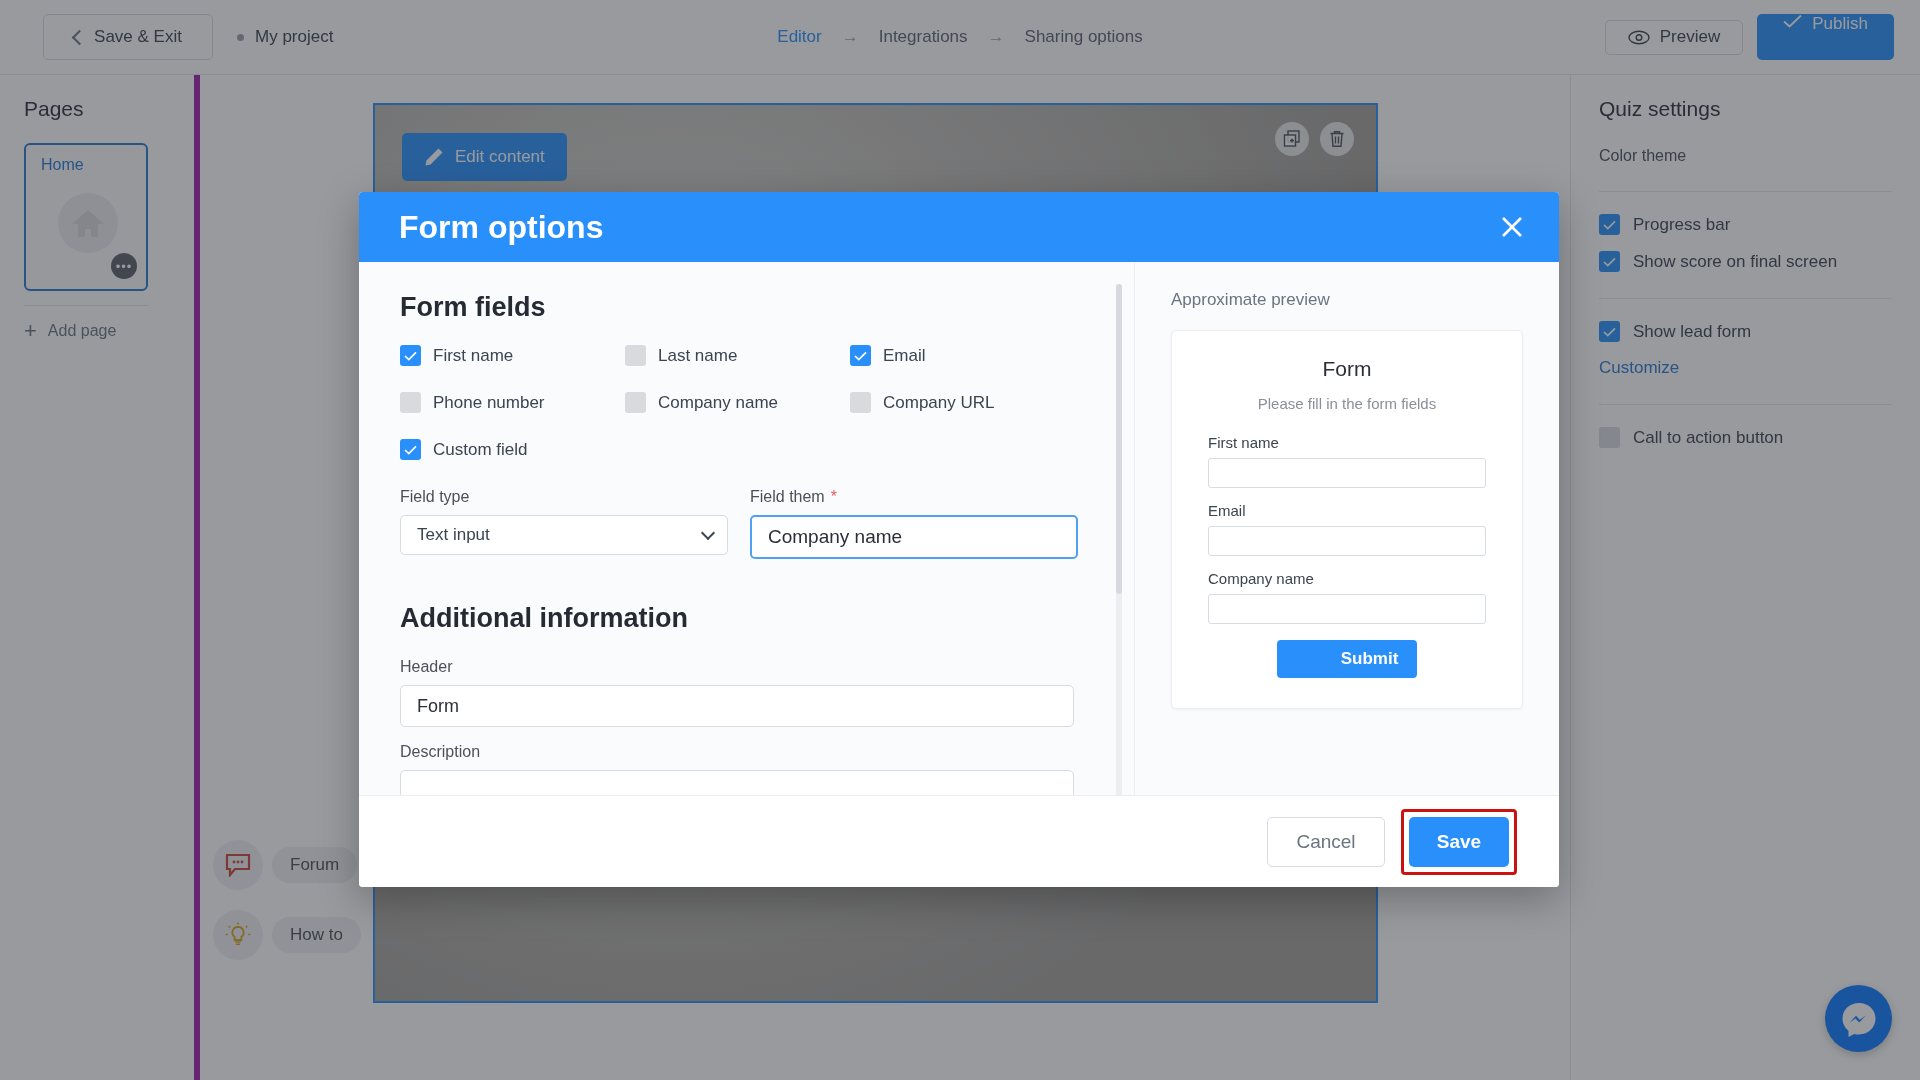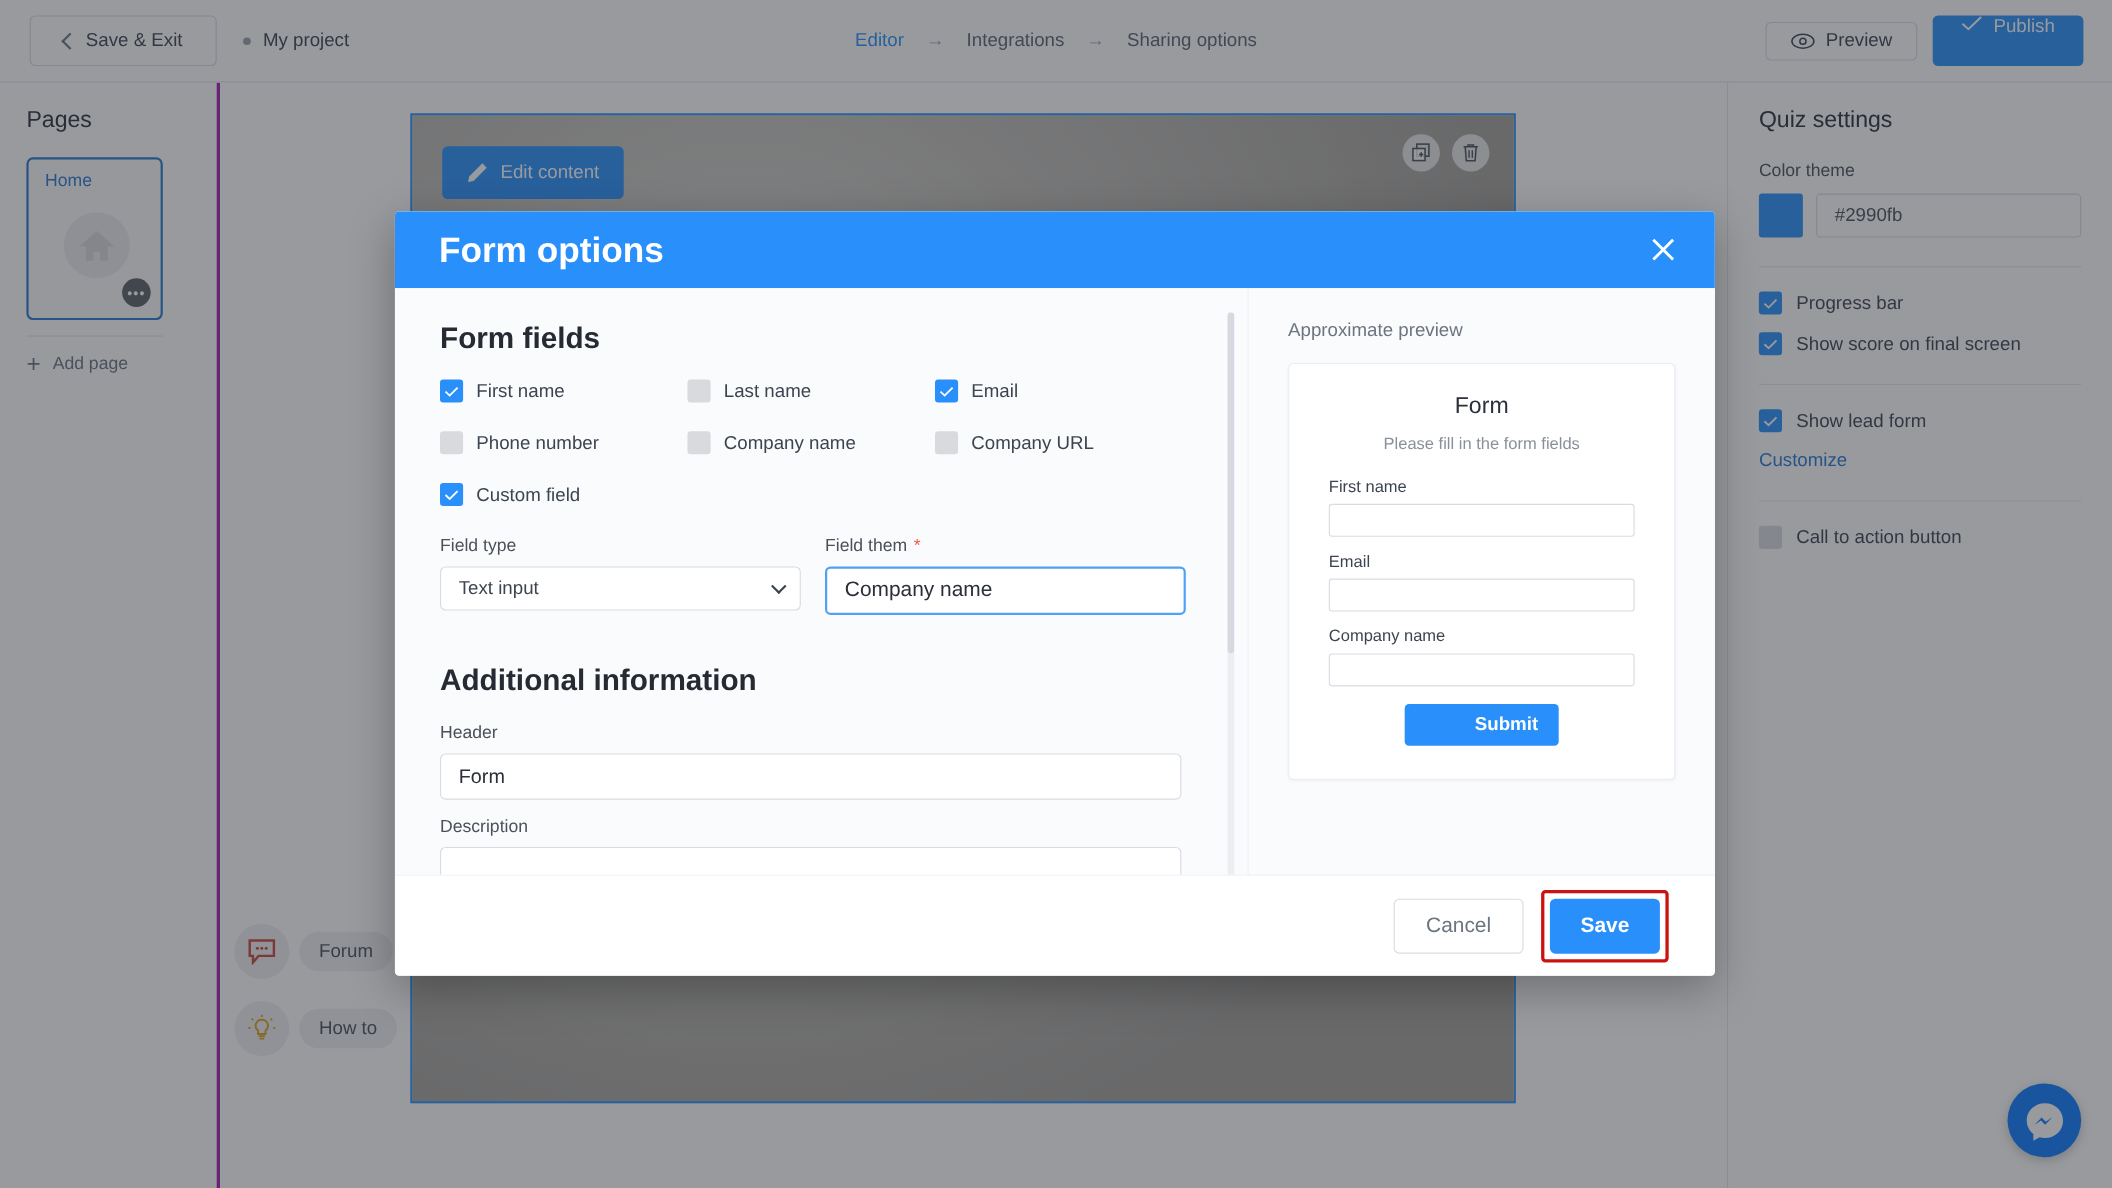--- a/index.html
+++ b/index.html
@@ -9,21 +9,21 @@
     overflow: hidden;
     background: #ffffff;
     color: #2b2f38;
   }
   #root { position: relative; width: 1920px; height: 1080px; }
 
   
   .topbar {
     position: absolute; top: 0; left: 0; width: 1920px; height: 75px;
     background: #ffffff; border-bottom: 1px solid #e3e6ec;
-    display: flex; align-items: center; z-index: 5;
+    display: flex; align-items: center; z-index: 5; padding-left: 16px;
   }
   .save-exit {
     margin-left: 27px; height: 46px; min-width: 170px;
     border: 1px solid #d7dbe2; border-radius: 5px; background: #fff;
     display: flex; align-items: center; justify-content: center; gap: 9px;
     font-size: 17px; color: #3c4椒; color: #3c4450; cursor: pointer;
   }
   .chev-left { width: 11px; height: 11px; border-left: 2px solid #6c7480;
     border-bottom: 2px solid #6c7480; transform: rotate(45deg); margin-top:1px;}
   .proj {
@@ -50,21 +50,21 @@
   }
   .btn-publish {
     height: 46px; padding: 0 26px; border: none; border-radius: 5px;
     background: #2990fb; color: #fff; display: flex; align-items: flex-start; gap: 10px;
     font-size: 17px; cursor: pointer;
   }
 
   
   .left-side {
     position: absolute; top: 75px; left: 0; width: 200px; height: 1005px;
-    background: #fff; border-right: 3px solid #a21caf; padding: 22px 0 0 24px;
+    background: #fff; border-right: 6px solid #a21caf; padding: 22px 0 0 24px;
   }
   .pages-title { font-size: 21px; color: #2b2f38; margin-bottom: 22px; }
   .page-card {
     width: 124px; height: 148px; border: 2px solid #2979d0; border-radius: 6px;
     background: #fbfbfc; position: relative; cursor: pointer;
   }
   .page-card-label { font-size: 16px; color: #2979d0; padding: 11px 0 0 15px; }
   .page-thumb {
     position: absolute; left: 32px; top: 48px; width: 60px; height: 60px;
     border-radius: 50%; background: #ececee;
@@ -383,24 +383,20 @@
   <div class="messenger">
     <svg width="40" height="40" viewBox="0 0 40 40">
       <path d="M20 4 C10.6 4 3.5 10.9 3.5 19.6 c0 4.9 2.3 9.3 6 12.2 V38 l5.7-3.1 c1.5.4 3.1.6 4.8.6 9.4 0 16.5-6.9 16.5-15.9 C36.5 10.9 29.4 4 20 4 Z" fill="#ffffff"></path>
       <path d="M10.5 23.8 L17 16.8 L20.8 20.8 L26.6 16.6 L20.3 23.4 L16.4 19.6 Z" fill="#0a7cff"></path>
     </svg>
   </div>
 
   <div class="right-side">
     <div class="rs-title">Quiz settings</div>
     <div class="rs-label">Color theme</div>
-    <div class="color-row">
-      <div class="color-swatch"></div>
-      <div class="color-input">#2990fb</div>
-    </div>
     <div class="rs-sep"></div>
 
     <div class="rs-check">
       <span class="cbox on">
         <svg width="13" height="10" viewBox="0 0 13 10">
             <path d="M1 5 L4.8 8.6 L12 1.4" fill="none" stroke="#fff" stroke-width="1.7"></path>
           </svg>
       </span>
       <span class="rs-check-label">Progress bar</span>
     </div>

